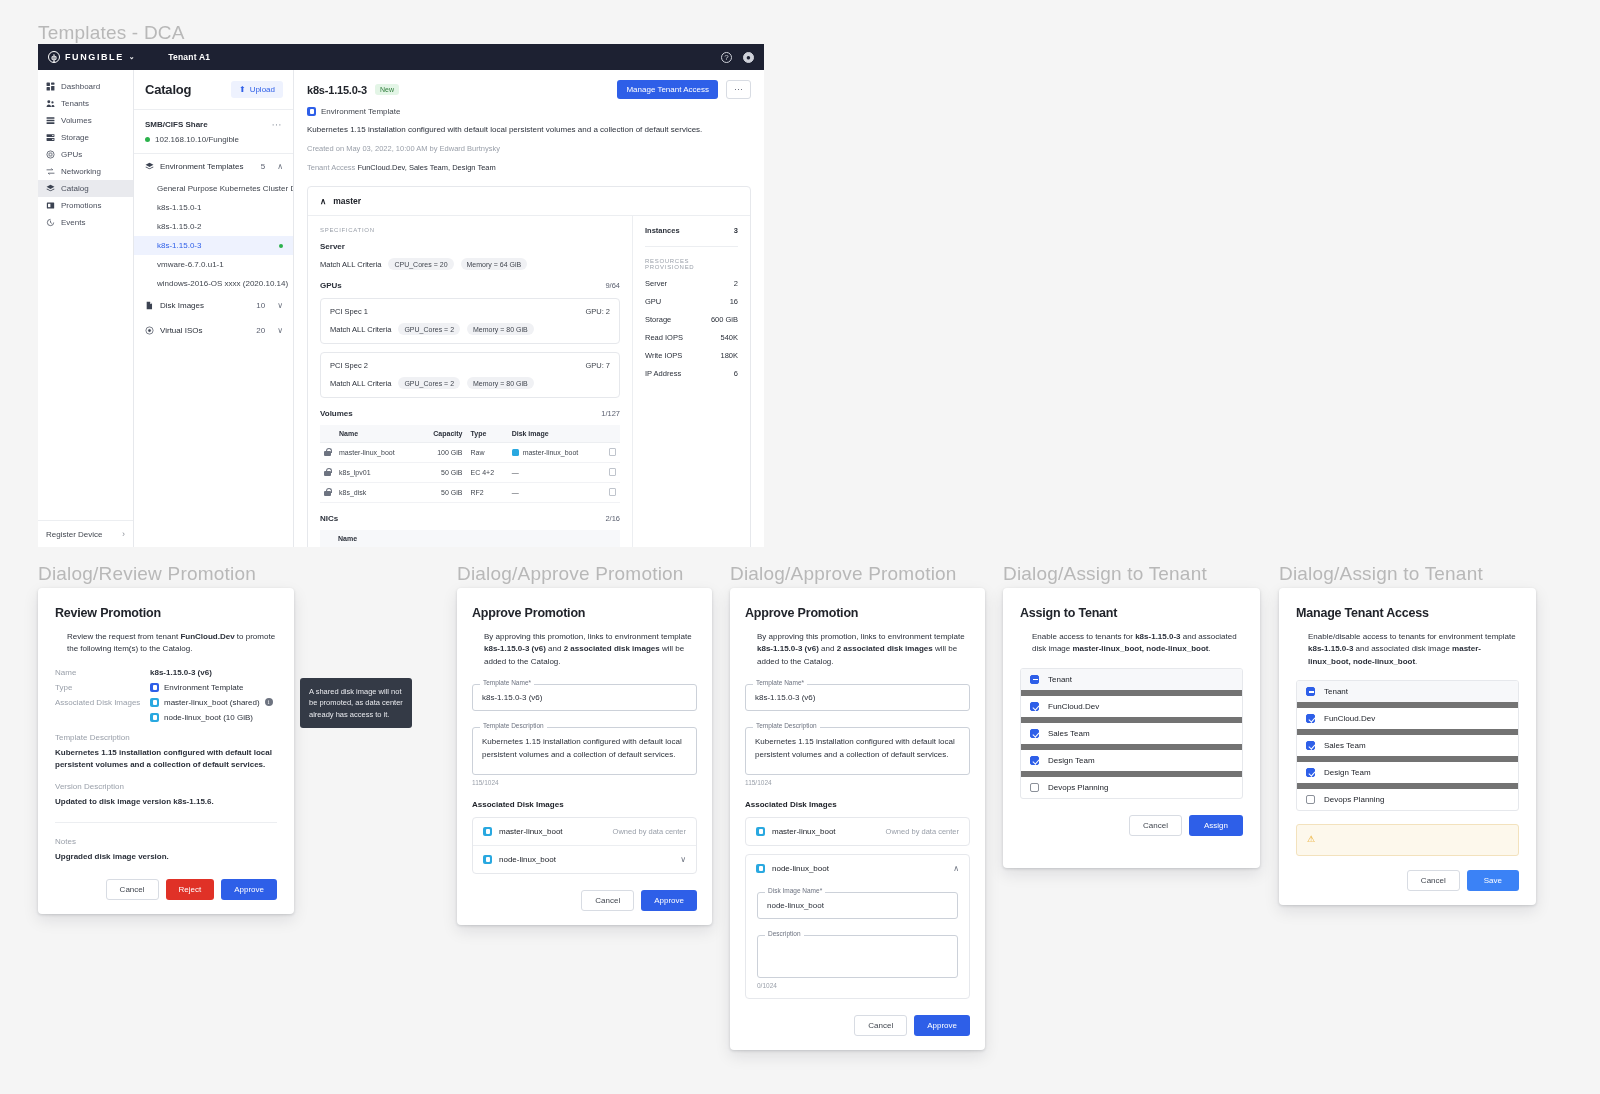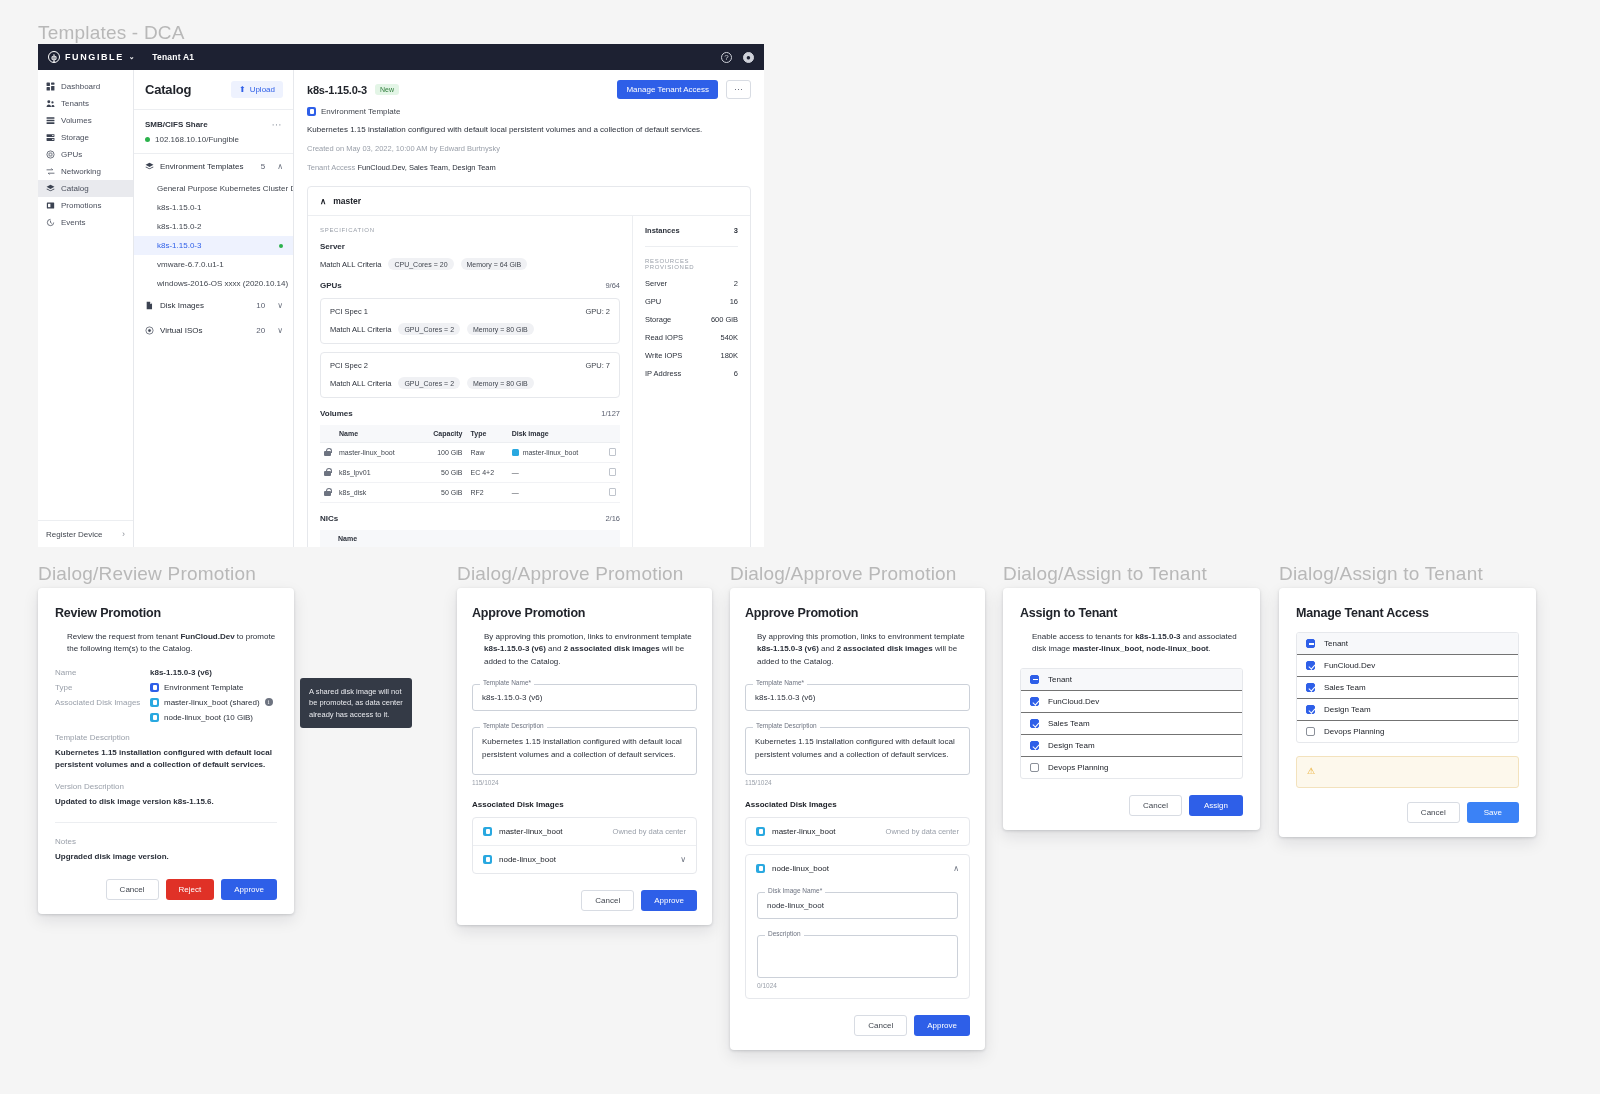--- a/index.html
+++ b/index.html
@@ -34,21 +34,21 @@
     display: flex; align-items: center; padding: 0 10px;
     color: #fff;
   }
   .brand { display: flex; align-items: center; gap: 5px; font-size: 9px; letter-spacing: 1.6px; font-weight: 700; }
   .brand .logo {
     width: 12px; height: 12px; border-radius: 50%;
     border: 1.1px solid #fff; display: flex; align-items: center; justify-content: center;
     font-size: 8px; font-weight: 700; font-family: "Liberation Serif", serif; letter-spacing: 0;
   }
   .caret-d { font-size: 7px; opacity: .9; }
-  .tenant-name { font-size: 8.5px; margin-left: 16px; font-weight: 600; letter-spacing: .2px; }
+  .tenant-name { font-size: 8.5px; margin-left: 32px; font-weight: 600; letter-spacing: .2px; }
   .topbar-right { margin-left: auto; display: flex; gap: 11px; align-items: center; }
   .circ-icon {
     width: 11px; height: 11px; border-radius: 50%; border: 1px solid #cfd2da;
     display: flex; align-items: center; justify-content: center; font-size: 8px; color: #cfd2da;
   }
   .circ-icon.solid { background: #cfd2da; color: #1d2132; border-color: #cfd2da; }
 
   .body-row { display: flex; height: 477px; }
 
   
@@ -225,21 +225,21 @@
   .counter { font-size: 6.5px; color: #9aa0aa; margin-top: 4px; }
 
   .sub-head { font-size: 8px; font-weight: 700; margin-top: 14px; }
   .di-card { border: 1px solid #e6e8ec; border-radius: 4px; margin-top: 8px; }
   .di-row { display: flex; align-items: center; gap: 7px; padding: 9px 10px; font-size: 8px; }
   .di-row .owner { margin-left: auto; color: #9aa0aa; font-size: 7.5px; }
   .di-row .chev { margin-left: auto; color: #6d7380; font-size: 8px; }
 
   
   .t-table { border: 1px solid #e6e8ec; border-radius: 3px; margin-top: 12px; overflow: hidden; }
-  .t-row { display: flex; align-items: center; gap: 9px; padding: 6px 9px; font-size: 8px; border-bottom: 1px solid #737373; }
+  .t-row { display: flex; align-items: center; gap: 9px; padding: 6px 9px; font-size: 8px; border-bottom: 6px solid #737373; }
   .t-row:last-child { border-bottom: none; }
   .t-row.header { background: #f7f8fa; font-weight: 400; }
   .cb { width: 9px; height: 9px; border: 1.2px solid #8b9099; border-radius: 2px; background: #fff; flex: 0 0 9px; }
   .cb.checked { background: #2e5fe8; border-color: #2e5fe8; position: relative; }
   .cb.checked::after {
     content: ""; position: absolute; left: 2.6px; top: .8px; width: 2.6px; height: 5px;
     border: solid #fff; border-width: 0 1.4px 1.4px 0; transform: rotate(42deg);
   }
   .cb.indeterminate { background: #2e5fe8; border-color: #2e5fe8; position: relative; }
   .cb.indeterminate::after {
@@ -761,21 +761,21 @@
     </div>
 
     <div class="dlg-actions" style="margin-top:16px">
       <button class="b-cancel">Cancel</button>
       <button class="b-approve">Approve</button>
     </div>
   </div>
 
   <div class="frame-caption" style="left:1003px; top:563px;">Dialog/Assign to Tenant</div>
 
-  <div class="dialog" style="left:1003px; top:588px; width:257px; padding:18px 17px 14px;">
+  <div class="dialog" style="left:1003px; top:588px; width:257px; padding:18px 17px 32px;">
     <div class="dlg-title">Assign to Tenant</div>
     <div class="dlg-text">
       <span>Enable access to tenants for </span><b>k8s-1.15.0-3</b><span> and associated disk image </span><b>master-linux_boot, node-linux_boot</b><span>.</span>
     </div>
 
     <div class="t-table">
       <div class="t-row header">
         <span class="cb indeterminate"></span>
         <span>Tenant</span>
       </div>
@@ -800,20 +800,23 @@
     <div class="dlg-actions" style="margin-top:16px">
       <button class="b-cancel">Cancel</button>
       <button class="b-assign">Assign</button>
     </div>
   </div>
 
   <div class="frame-caption" style="left:1279px; top:563px;">Dialog/Assign to Tenant</div>
 
   <div class="dialog" style="left:1279px; top:588px; width:257px; padding:18px 17px 14px;">
     <div class="dlg-title">Manage Tenant Access</div>
+    <div class="dlg-text">
+      <span>Enable/disable access to tenants for environment template </span><b>k8s-1.15.0-3</b><span> and associated disk image </span><b>master-linux_boot, node-linux_boot</b><span>.</span>
+    </div>
 
     <div class="t-table">
       <div class="t-row header">
         <span class="cb indeterminate"></span>
         <span>Tenant</span>
       </div>
       <div class="t-row">
         <span class="cb checked"></span>
         <span>FunCloud.Dev</span>
       </div>

